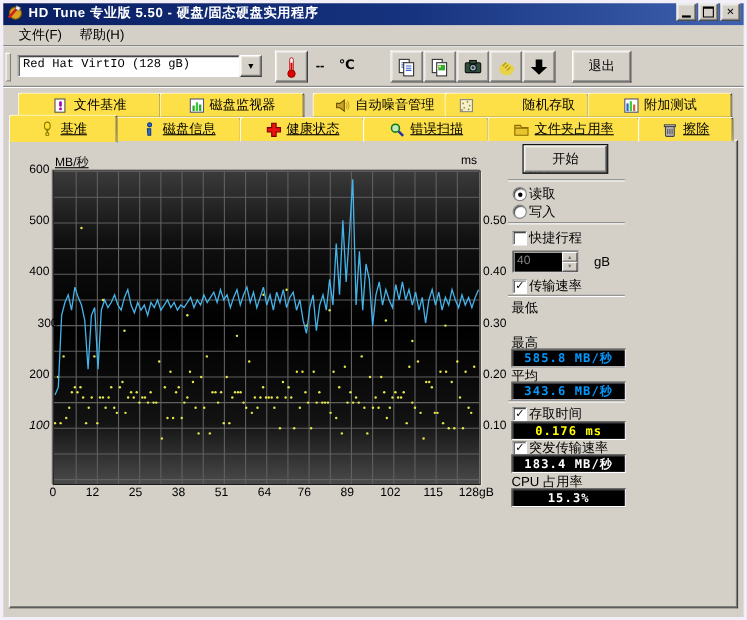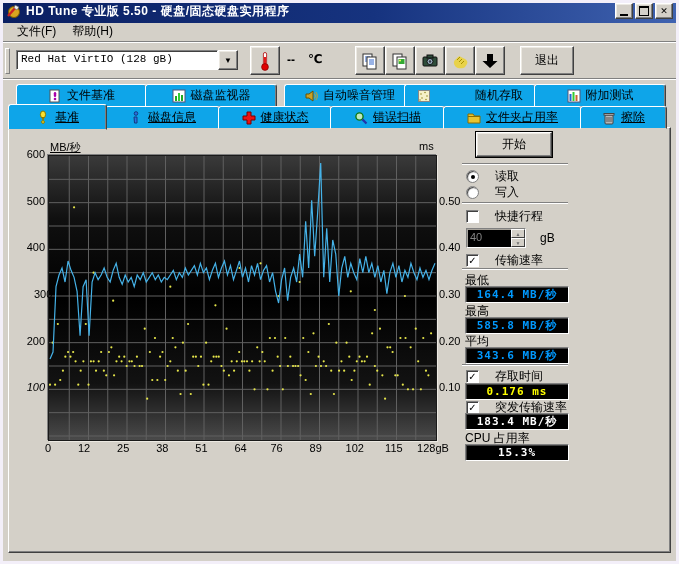--- a/index.html
+++ b/index.html
@@ -33,40 +33,40 @@
     font-size:11px;white-space:nowrap;overflow:hidden;}
   .combo .arrow{width:18px;display:flex;align-items:center;justify-content:center;font-size:8px;}
   .toolbtn{position:absolute;top:46px;width:28px;height:27px;display:flex;align-items:center;justify-content:center;}
   .toolbtn svg{width:18px;height:18px;}
   .tempbtn svg{width:12px;height:20px;}
   .tempval{position:absolute;left:287px;top:53px;font-weight:bold;}
   .tempunit{position:absolute;left:308px;top:52px;font-weight:bold;}
   .exitbtn{position:absolute;left:520px;top:46px;width:52px;height:27px;display:flex;align-items:center;justify-content:center;}
   
   .tab{position:absolute;height:21px;display:flex;align-items:center;justify-content:center;gap:5px;
-    background:#0ea5e9;border:1px solid;border-color:#ffffff #404040 #d4d0c8 #ffffff;
+    background:#fde047;border:1px solid;border-color:#ffffff #404040 #d4d0c8 #ffffff;
     border-top-left-radius:3px;border-top-right-radius:3px;box-shadow:inset -1px 0 0 #808080;}
   .tab.back{top:84px;border-bottom:1px solid #404040;}
   .tab.front{top:106px;height:21px;z-index:2;text-decoration:underline;}
   .tab.active{top:104px;height:24px;z-index:3;font-weight:normal;
     border-color:#ffffff #404040 #d4d0c8 #ffffff;}
   .tab svg{width:14px;height:14px;}
   
   .content{position:absolute;left:8px;top:127px;right:8px;bottom:11px;background:#d4d0c8;
     border:1px solid;border-color:#ffffff #404040 #404040 #ffffff;box-shadow:inset -1px -1px 0 #808080;}
   
   .plotwrap{position:absolute;left:48px;top:155px;width:387px;height:284px;border:1px solid #1a1a1a;
     box-shadow:1px 1px 0 #ece9e2, -1px -1px 0 #808080;}
   .axis{position:absolute;font-size:11px;color:#000;}
   .unitlabel{position:absolute;font-size:11px;}
   .unitlabel.u{text-decoration:underline;}
   
   .startbtn{position:absolute;left:476px;top:132px;width:74px;height:23px;
     display:flex;align-items:center;justify-content:center;outline:1px solid #000;font-size:12px;}
-  .opt{position:absolute;display:flex;align-items:center;gap:16px;text-align:center;}
+  .opt{position:absolute;display:flex;align-items:center;gap:2px;text-align:center;}
   .radio{width:11px;height:11px;border-radius:50%;background:#fff;border:1px solid #808080;
     box-shadow:inset 1px 1px 1px #404040;display:inline-flex;align-items:center;justify-content:center;}
   .radio .dot{width:4px;height:4px;border-radius:50%;background:#000;}
   .chk{width:11px;height:11px;background:#fff;border:1px solid;border-color:#808080 #fff #fff #808080;
     box-shadow:inset 1px 1px 0 #404040;display:inline-flex;align-items:center;justify-content:center;
     font-size:10px;font-weight:bold;line-height:10px;}
   .spin{position:absolute;left:466px;top:228px;width:58px;height:18px;display:flex;
     border:1px solid;border-color:#808080 #fff #fff #808080;background:#000000;box-shadow:inset 1px 1px 0 #a8a49c;}
   .spin .v{flex:1;color:#848484;padding:2px 3px;font-size:11px;}
   .spin .btns{width:14px;display:flex;flex-direction:column;}
@@ -557,21 +557,20 @@
   </div>
   <span class="lbl" style="left:540px;top:231px">gB</span>
 
   <div class="opt" style="left:466px;top:252px">
     <span class="chk">✓</span>
     <span>传输速率</span>
   </div>
   <div class="sep" style="left:462px;top:268px;width:106px"></div>
 
   <span class="lbl" style="left:465px;top:272px">最低</span>
-  <div class="lcd" style="top:286px;color:#0099ff">164.4 MB/秒</div>
   <span class="lbl" style="left:465px;top:303px">最高</span>
   <div class="lcd" style="top:317px;color:#0099ff">585.8 MB/秒</div>
   <span class="lbl" style="left:465px;top:333px">平均</span>
   <div class="lcd" style="top:347px;color:#0099ff">343.6 MB/秒</div>
 
   <div class="sep" style="left:462px;top:364px;width:106px"></div>
   <div class="opt" style="left:466px;top:368px">
     <span class="chk">✓</span>
     <span>存取时间</span>
   </div>

